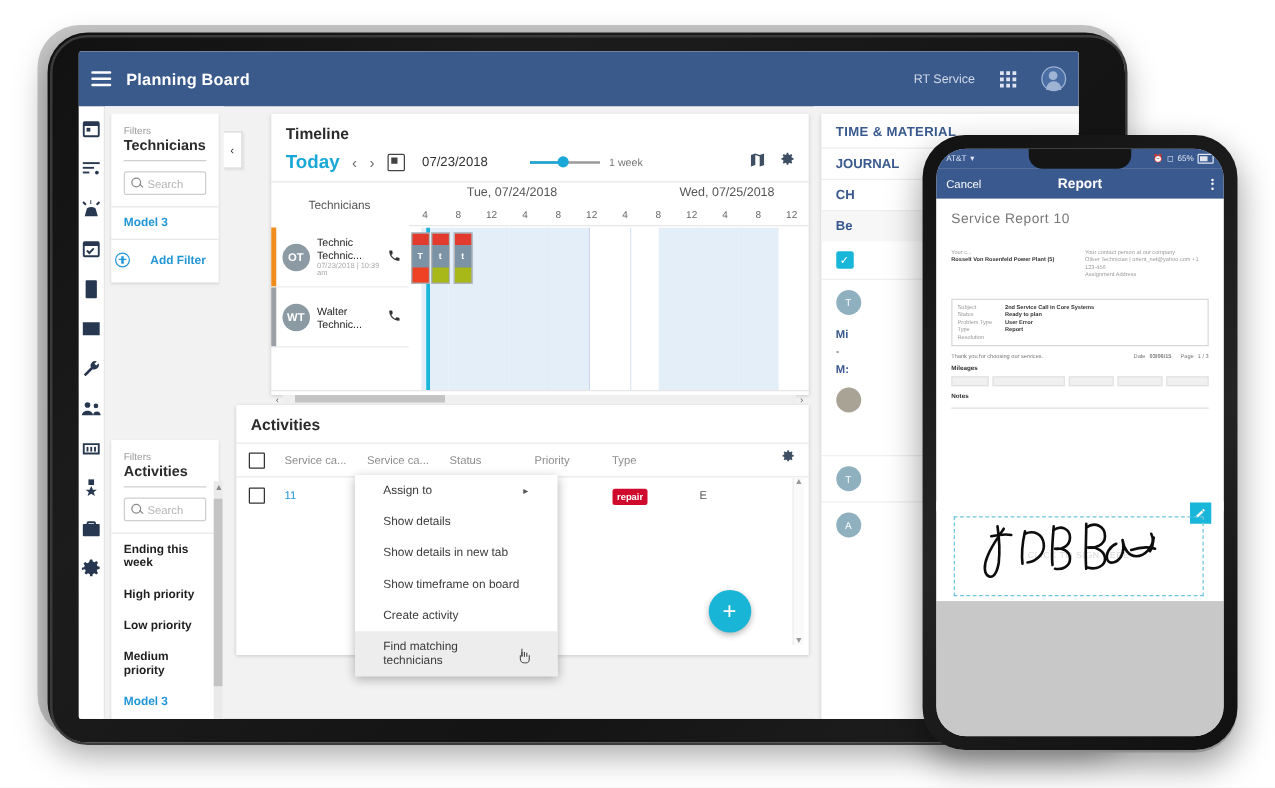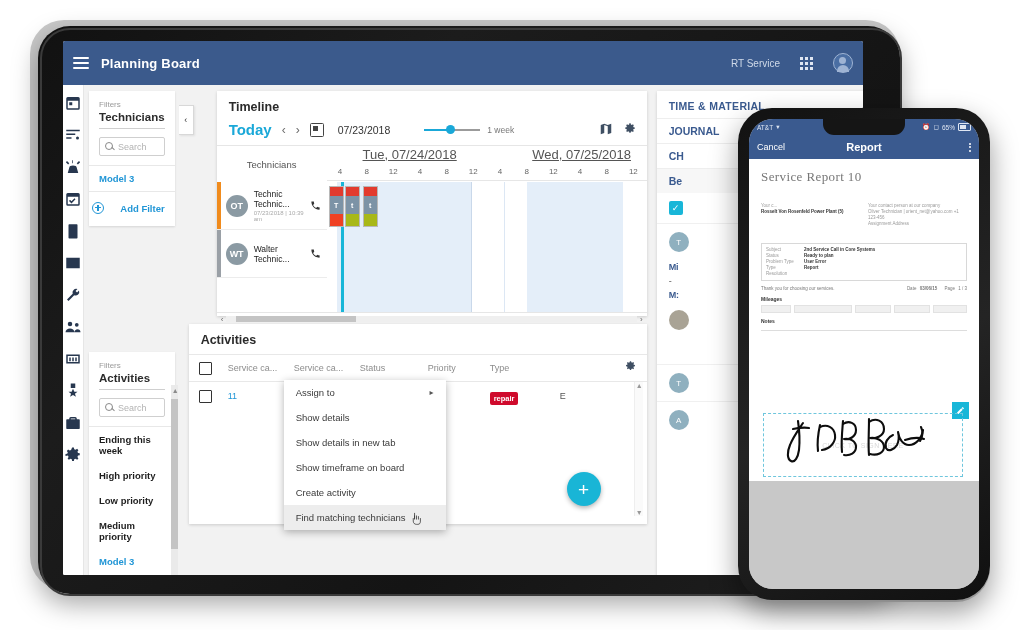--- a/index.html
+++ b/index.html
@@ -105,21 +105,21 @@
   .sl-knob{position:absolute;left:22px;top:-3.5px;width:9px;height:9px;border-radius:50%;background:#1aa8d8;}
   .sl-label{font-size:8.5px;color:#777;margin-left:7px;}
   .map-ic{margin-left:auto;}
   .map-ic svg{width:14px;height:14px;fill:#3f4f63;}
   .gear-ic svg{width:14px;height:14px;fill:#3f4f63;}
 
   .tl-headrow{display:flex;border-top:1px solid #e6e6e6;}
   .tl-namecol{width:110px;flex:0 0 110px;font-size:9.5px;color:#555;display:flex;align-items:center;justify-content:center;height:36px;}
   .tl-days{flex:1;position:relative;overflow:hidden;}
   .tl-daylabels{display:flex;height:16px;align-items:center;}
-  .tl-daylabel{font-size:13px;color:#555;text-align:center;text-decoration:underline;}
+  .tl-daylabel{font-size:10px;color:#555;text-align:center;}
   .tl-hours{display:flex;height:18px;align-items:center;border-bottom:1px solid #e6e6e6;}
   .tl-hour{flex:1;text-align:center;font-size:8px;color:#666;}
 
   .tl-rows{display:flex;height:130px;}
   .tl-namepane{width:110px;flex:0 0 110px;}
   .tech-row{display:flex;align-items:center;height:48px;position:relative;border-bottom:1px solid #ececec;padding-left:9px;box-sizing:border-box;}
   .tech-bar{position:absolute;left:0;top:0;bottom:0;width:4px;}
   .tech-av{width:22px;height:22px;border-radius:50%;background:#8b9aa3;color:#fff;font-size:9px;display:flex;align-items:center;justify-content:center;font-weight:bold;flex:0 0 auto;}
   .tech-txt{margin-left:6px;}
   .tech-n{font-size:8.5px;color:#222;line-height:10px;}
@@ -159,21 +159,21 @@
   .pill.amber{background:#f0ad00;}
   .pill.red{background:#cf0a2c;}
   .acts-sb{position:absolute;right:4px;top:58px;width:8px;bottom:8px;background:#fafafa;border-left:1px solid #eee;}
   .acts-sb .a{position:absolute;left:1px;font-size:7px;color:#999;}
 
   
   .ctx{
     position:absolute;left:95px;top:56px;width:162px;background:#fff;
     box-shadow:0 2px 8px rgba(0,0,0,.3);z-index:9;font-size:9.5px;color:#3a3a3a;
   }
-  .ctx-item{padding:7px 12px;display:flex;align-items:center;cursor:pointer;}
+  .ctx-item{padding:7px 23px;display:flex;align-items:center;cursor:pointer;}
   .ctx-item.hl{background:#ededed;}
   .ctx-sub{margin-left:auto;font-size:8px;color:#555;}
   .cursor-hand{display:inline-block;margin-left:6px;position:relative;width:9px;height:11px;}
   .cursor-hand svg{width:11px;height:13px;fill:none;stroke:#333;stroke-width:1.2;}
 
   .fab{
     position:absolute;right:46px;bottom:18px;width:34px;height:34px;border-radius:50%;
     background:#19b5d6;color:#fff;display:flex;align-items:center;justify-content:center;
     font-size:19px;line-height:1;box-shadow:0 2px 5px rgba(0,0,0,.3);cursor:pointer;
   }
@@ -209,21 +209,21 @@
   .ph-status{height:16px;background:#3a5a8f;display:flex;align-items:center;padding:0 8px;color:#dfe6f2;font-size:6.5px;}
   .ph-status .r{margin-left:auto;display:flex;align-items:center;gap:3px;}
   .batt{width:11px;height:6px;border:1px solid #dfe6f2;border-radius:1px;position:relative;}
   .batt::after{content:"";position:absolute;left:1px;top:1px;bottom:1px;width:6px;background:#dfe6f2;}
   .ph-nav{height:24px;background:#3a5a8f;display:flex;align-items:center;padding:0 8px;color:#fff;position:relative;}
   .ph-cancel{font-size:9px;}
   .ph-title{position:absolute;left:0;right:0;text-align:center;font-size:11px;font-weight:bold;pointer-events:none;}
   .ph-kebab{margin-left:auto;display:flex;flex-direction:column;gap:1.5px;z-index:2;}
   .ph-kebab i{width:2px;height:2px;background:#fff;border-radius:50%;display:block;}
   .ph-doc{background:#fff;height:250px;padding:10px 12px;box-sizing:border-box;position:relative;}
-  .doc-h{font-size:13px;color:#777;letter-spacing:.4px;font-family:Liberation Serif, serif;}
+  .doc-h{font-size:11px;color:#777;letter-spacing:.4px;}
   .doc-row{display:flex;margin-top:18px;gap:12px;}
   .doc-left{width:95px;}
   .doc-right{flex:1;}
   .doc-tiny{font-size:4.5px;color:#9a9a9a;line-height:6px;}
   .doc-tiny.b{color:#333;font-weight:bold;}
   .doc-table{margin-top:16px;border:1px solid #d8d8d8;padding:3px 4px;}
   .doc-tr{display:flex;font-size:4.5px;line-height:6px;}
   .doc-tr .k{width:38px;color:#9a9a9a;}
   .doc-tr .v{color:#333;font-weight:bold;}
   .doc-note{display:flex;align-items:center;font-size:4.5px;color:#777;margin-top:5px;}

